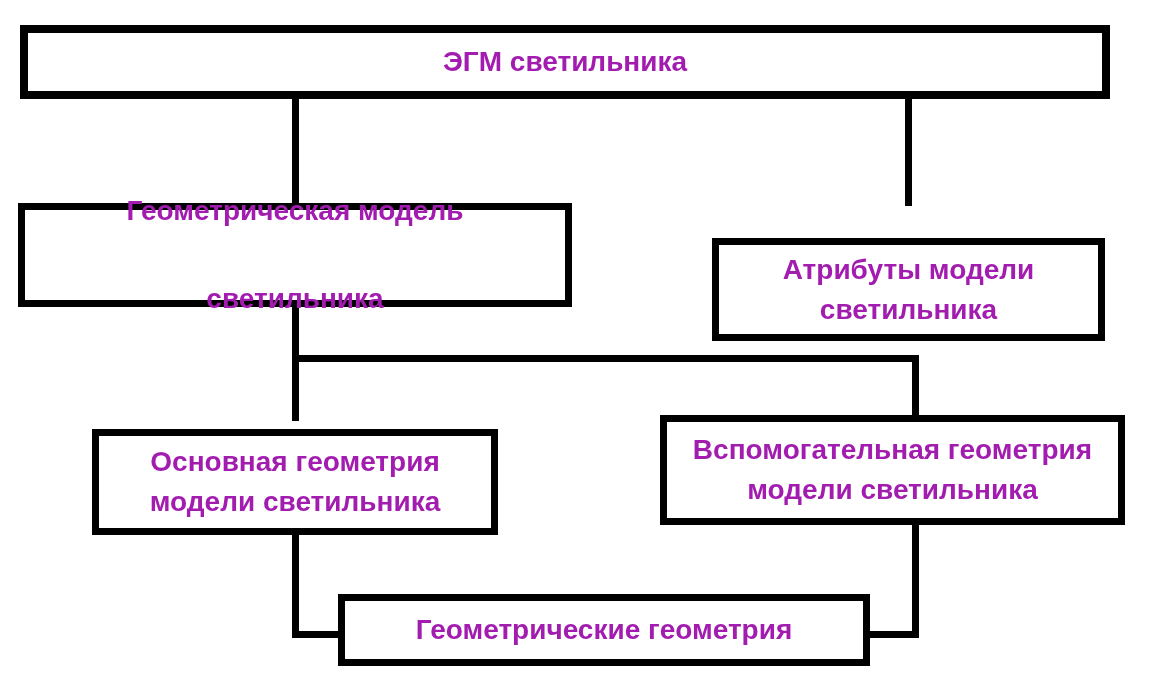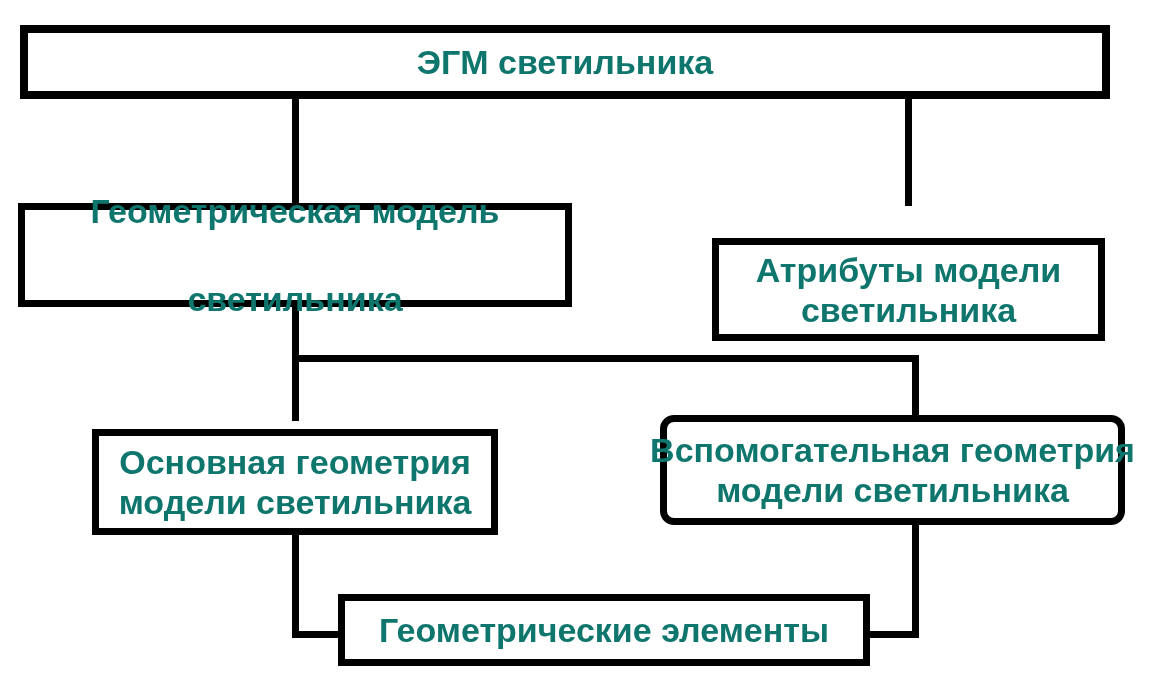--- a/index.html
+++ b/index.html
@@ -13,38 +13,38 @@
     height: 691px;
     background: #ffffff;
     font-family: "Liberation Sans", sans-serif;
     overflow: hidden;
   }
   .node {
     position: absolute;
     box-sizing: border-box;
     background: #ffffff;
     border: 7px solid #000000;
-    color: #0f766e;
+    color: #a21caf;
     display: flex;
     flex-direction: column;
     align-items: center;
     justify-content: center;
     text-align: center;
     font-weight: bold;
-    font-size: 34px;
+    font-size: 28px;
     line-height: 40px;
     z-index: 2;
   }
   .node span { display: block; white-space: nowrap; }
 
   .node-root          { left: 20px;  top: 25px;  width: 1090px; height: 74px;  border-width: 8px; }
   .node-geo-model     { left: 18px;  top: 203px; width: 554px;  height: 104px; gap: 48px; }
   .node-attributes    { left: 712px; top: 202px; width: 393px;  height: 103px; margin-top: 36px; }
   .node-main-geom     { left: 92px;  top: 417px; width: 406px;  height: 106px; margin-top: 12px; }
-  .node-aux-geom      { left: 660px; top: 415px; width: 465px;  height: 110px; border-radius: 14px; }
+  .node-aux-geom      { left: 660px; top: 415px; width: 465px;  height: 110px; }
   .node-geom-elements { left: 338px; top: 594px; width: 532px;  height: 72px;  }
 
   .connector {
     position: absolute;
     background: #000000;
     z-index: 1;
   }
   .c-root-left   { left: 292px; top: 95px;  width: 7px;   height: 112px; }
   .c-root-right  { left: 905px; top: 95px;  width: 7px;   height: 111px; }
   .c-geo-down    { left: 292px; top: 303px; width: 7px;   height: 118px; }
@@ -88,16 +88,16 @@
     <span>Основная геометрия</span>
     <span>модели светильника</span>
   </div>
 
   <div class="node node-aux-geom">
     <span>Вспомогательная геометрия</span>
     <span>модели светильника</span>
   </div>
 
   <div class="node node-geom-elements">
-    <span>Геометрические элементы</span>
+    <span>Геометрические геометрия</span>
   </div>
 
 </div>
 
 </body></html>

